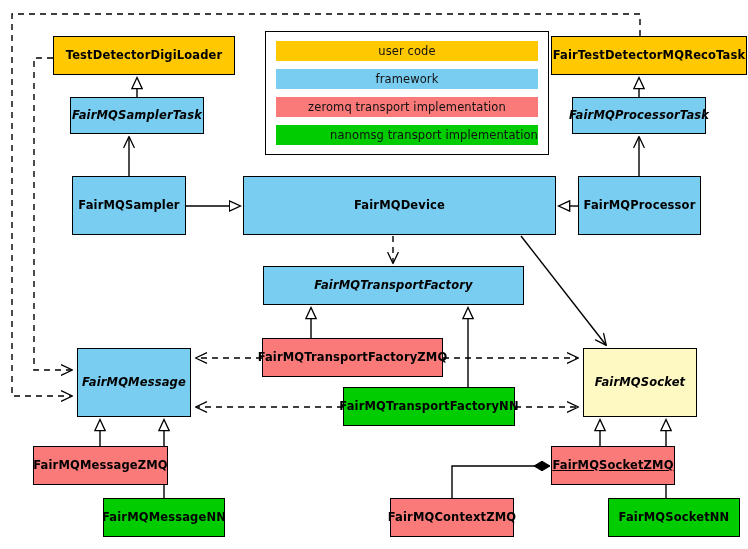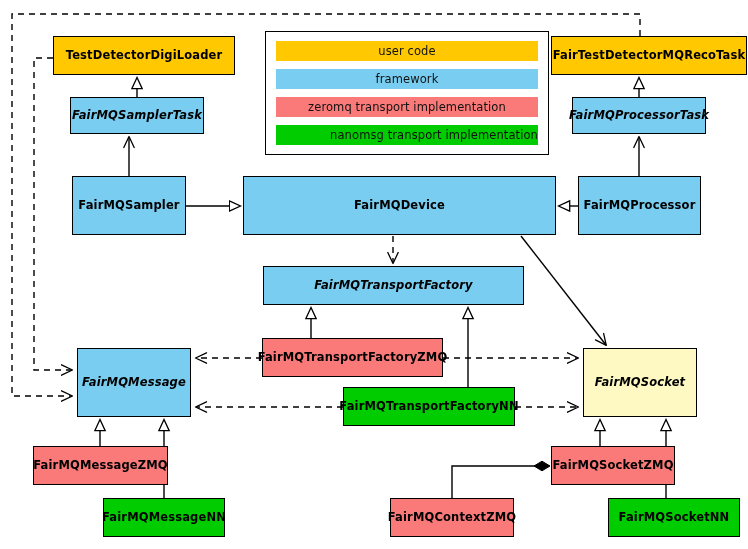--- a/index.html
+++ b/index.html
@@ -147,21 +147,21 @@
   <div class="uml-box" style="left:343px; top:387px; width:172px; height:39px; background:#00CC00;">FairMQTransportFactoryNN</div>
 
   <div class="uml-box abstract" style="left:77px; top:348px; width:114px; height:69px; background:#79CDF0;">FairMQMessage</div>
 
   <div class="uml-box abstract" style="left:583px; top:348px; width:114px; height:69px; background:#fef9c3;">FairMQSocket</div>
 
   <div class="uml-box" style="left:33px; top:446px; width:135px; height:39px; background:#FA7A7A;">FairMQMessageZMQ</div>
 
   <div class="uml-box" style="left:103px; top:498px; width:122px; height:39px; background:#00CC00;">FairMQMessageNN</div>
 
-  <div class="uml-box" style="left:551px; top:446px; width:124px; height:39px; background:#FA7A7A;">FairMQSocketZMQ</div>
+  <div class="uml-box" style="left:551px; top:446px; width:124px; height:39px; background:#FA7A7A;text-decoration:underline;">FairMQSocketZMQ</div>
 
   <div class="uml-box" style="left:390px; top:498px; width:124px; height:39px; background:#FA7A7A;">FairMQContextZMQ</div>
 
   <div class="uml-box" style="left:608px; top:498px; width:132px; height:39px; background:#00CC00;">FairMQSocketNN</div>
 
   <div class="legend-panel" style="left:265px; top:31px; width:284px; height:124px;">
     <div class="legend-row" style="background:#FFC800;">
       <span>user code</span>
     </div>
     <div class="legend-row" style="background:#79CDF0;">

